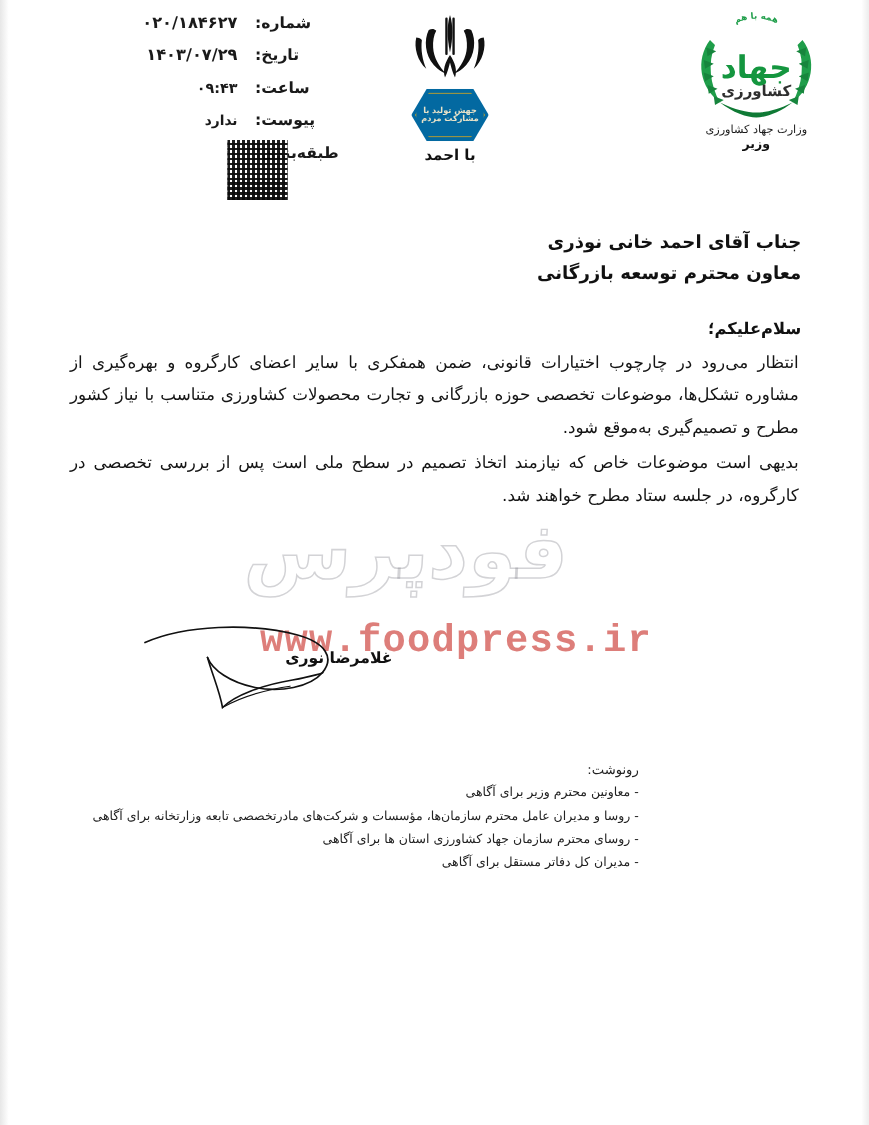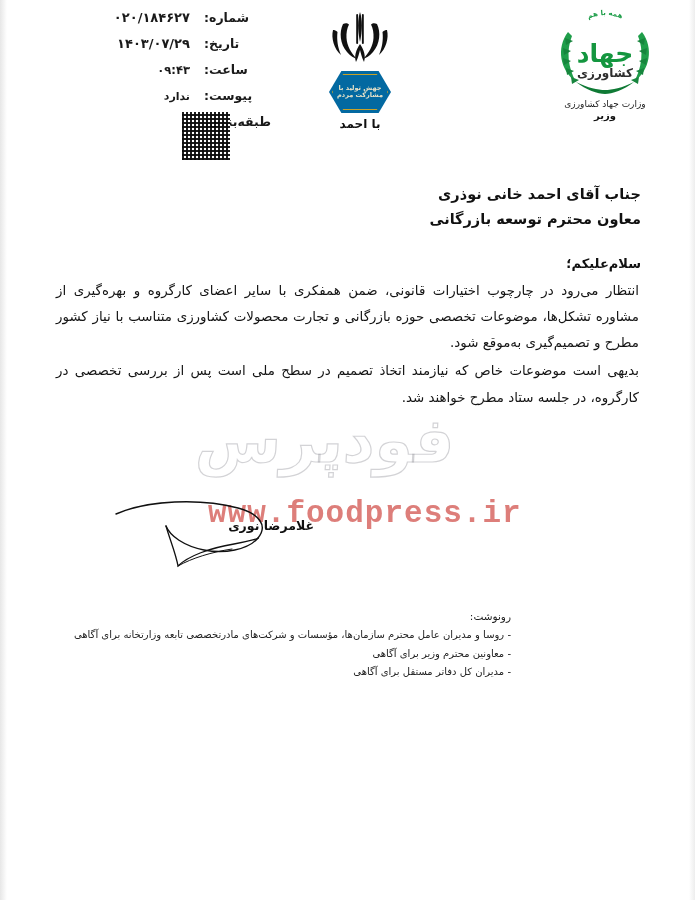--- a/index.html
+++ b/index.html
@@ -390,18 +390,19 @@
     <svg width="220" height="82" viewBox="0 0 220 82">
       <path d="M8 22 C40 8 92 6 130 16 C152 22 160 34 150 46 C140 58 116 62 96 58 C76 54 62 44 58 34" fill="none" stroke="#111" stroke-width="1.4" stroke-linecap="round"></path>
       <path d="M58 34 C62 48 68 62 70 74 C80 64 102 56 126 52 C142 49 152 46 150 46" fill="none" stroke="#111" stroke-width="1.3" stroke-linecap="round"></path>
       <path d="M70 74 C84 66 104 60 124 57" fill="none" stroke="#111" stroke-width="1" stroke-linecap="round"></path>
     </svg>
     <div class="sig-name">غلامرضا نوری</div>
   </div>
 
   <div class="cc">
     <div class="cc-title">رونوشت:</div>
+    <div class="cc-item">- معاونین محترم وزیر برای آگاهی</div>
     <div class="cc-item">- روسا و مدیران عامل محترم سازمان‌ها، مؤسسات و شرکت‌های مادرتخصصی تابعه وزارتخانه برای آگاهی</div>
-    <div class="cc-item">- معاونین محترم وزیر برای آگاهی</div>
+    <div class="cc-item">- روسای محترم سازمان جهاد کشاورزی استان ها برای آگاهی</div>
     <div class="cc-item">- مدیران کل دفاتر مستقل برای آگاهی</div>
   </div>
 
 </div>
 
 </body></html>

